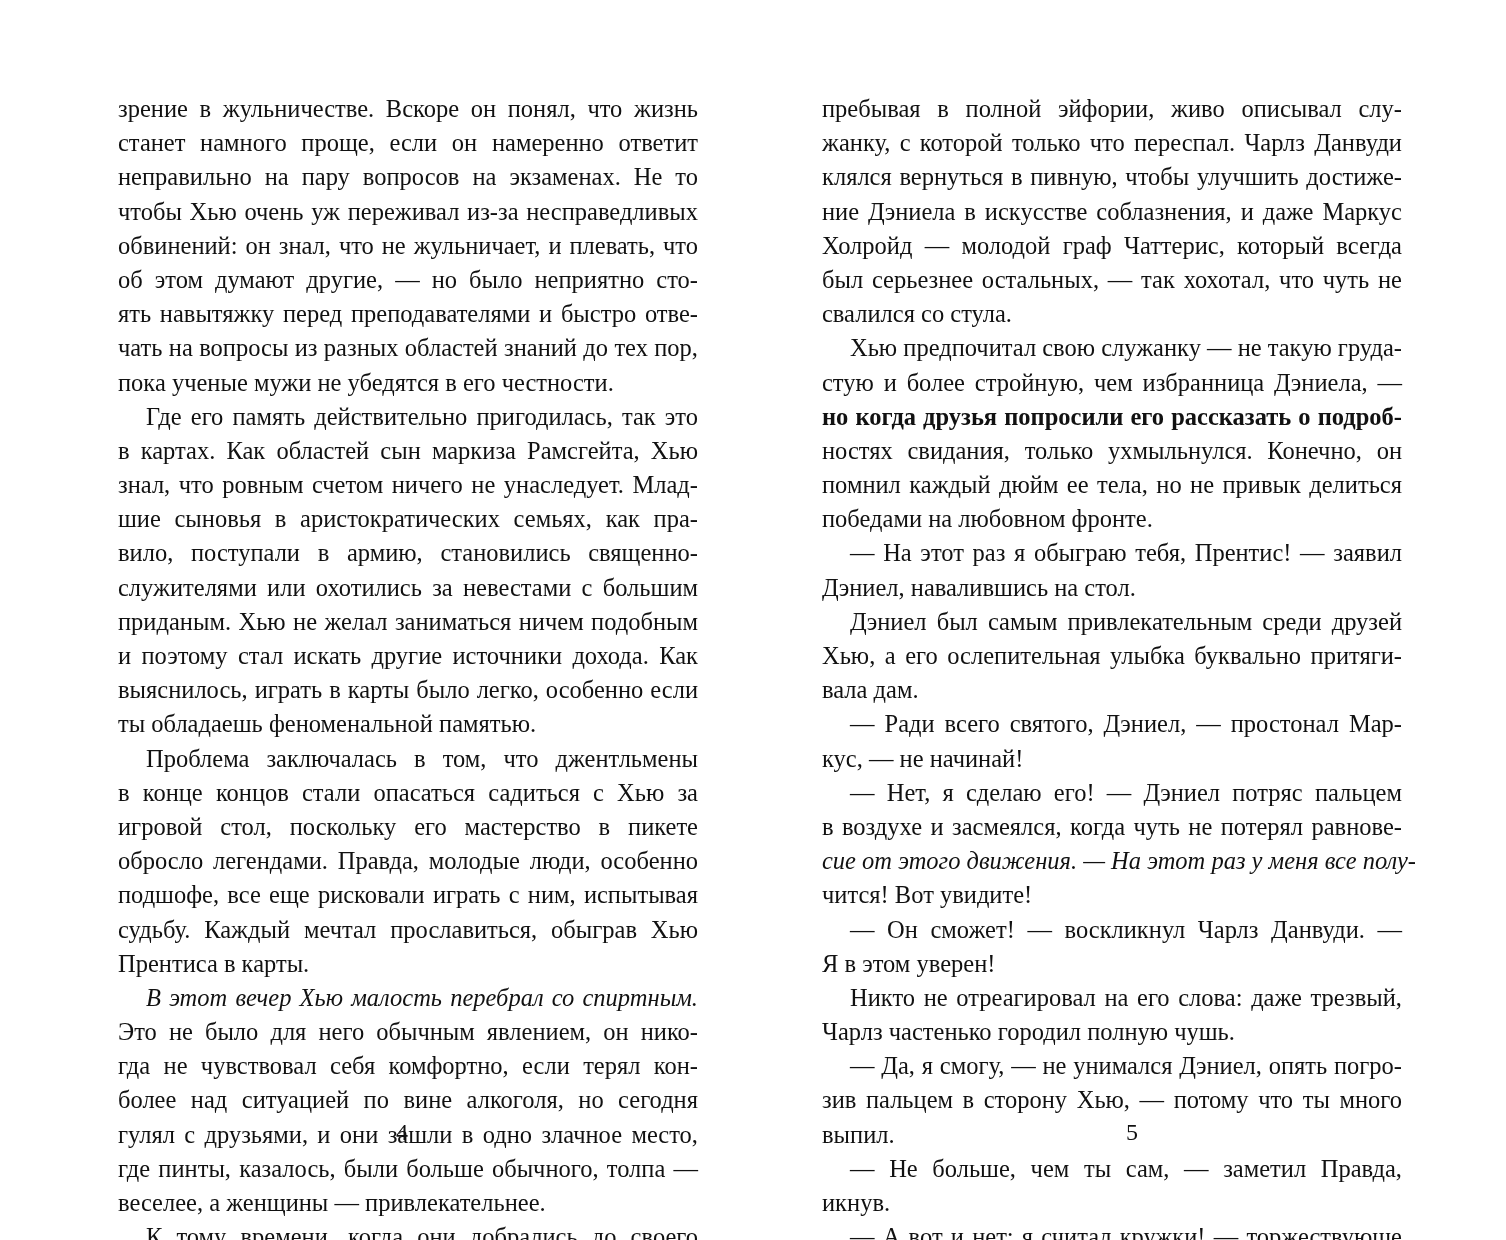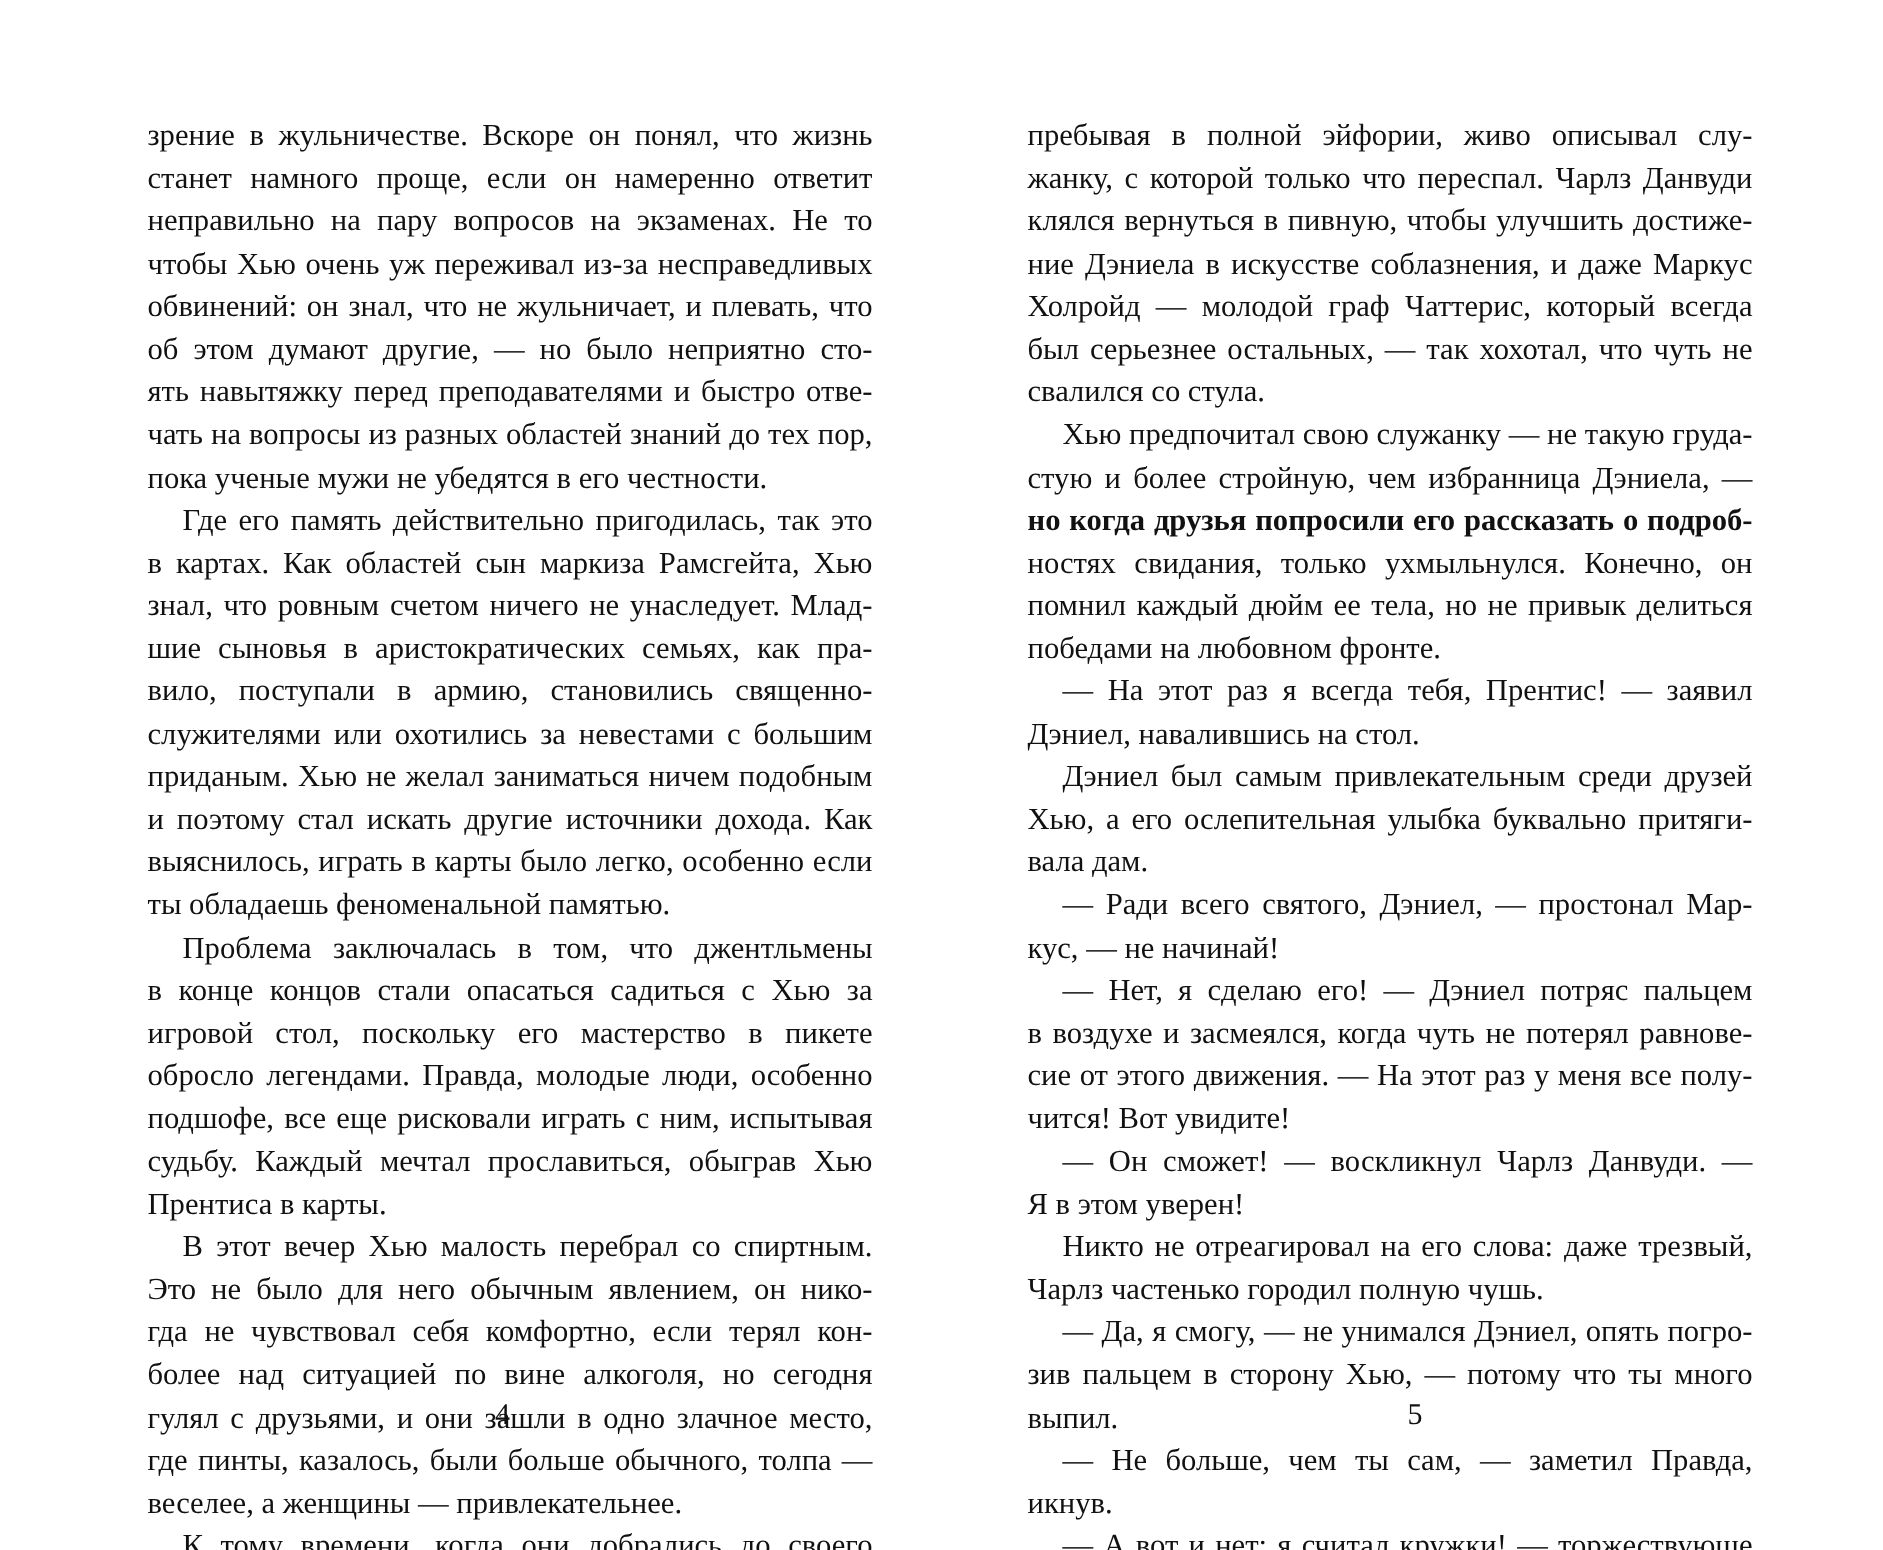--- a/index.html
+++ b/index.html
@@ -40,21 +40,21 @@
     <div class="line"><span style="white-space: nowrap;">и поэтому стал искать другие источники дохода. Как</span></div>
     <div class="line"><span style="white-space: nowrap;">выяснилось, играть в карты было легко, особенно если</span></div>
     <div class="line last">ты обладаешь феноменальной памятью.</div>
     <div class="line indent"><span style="white-space: nowrap;">Проблема заключалась в том, что джентльмены</span></div>
     <div class="line"><span style="white-space: nowrap;">в конце концов стали опасаться садиться с Хью за</span></div>
     <div class="line"><span style="white-space: nowrap;">игровой стол, поскольку его мастерство в пикете</span></div>
     <div class="line"><span style="white-space: nowrap;">обросло легендами. Правда, молодые люди, особенно</span></div>
     <div class="line"><span style="white-space: nowrap;">подшофе, все еще рисковали играть с ним, испытывая</span></div>
     <div class="line"><span style="white-space: nowrap;">судьбу. Каждый мечтал прославиться, обыграв Хью</span></div>
     <div class="line last">Прентиса в карты.</div>
-    <div class="line indent"><span style="white-space: nowrap;">В этот вечер Хью малость перебрал со спиртным.</span></div>
+    <div class="line indent"><span style="white-space: nowrap; font-style: italic;">В этот вечер Хью малость перебрал со спиртным.</span></div>
     <div class="line"><span style="white-space: nowrap;">Это не было для него обычным явлением, он нико-</span></div>
     <div class="line"><span style="white-space: nowrap;">гда не чувствовал себя комфортно, если терял кон-</span></div>
     <div class="line"><span style="white-space: nowrap;">более над ситуацией по вине алкоголя, но сегодня</span></div>
     <div class="line"><span style="white-space: nowrap;">гулял с друзьями, и они зашли в одно злачное место,</span></div>
     <div class="line"><span style="white-space: nowrap;">где пинты, казалось, были больше обычного, толпа —</span></div>
     <div class="line last">веселее, а женщины — привлекательнее.</div>
     <div class="line indent"><span style="white-space: nowrap;">К тому времени, когда они добрались до своего</span></div>
   </div>
 <div id="pagenum-left" class="pagenum">4</div>
 
@@ -65,30 +65,30 @@
     <div class="line"><span style="white-space: nowrap;">ние Дэниела в искусстве соблазнения, и даже Маркус</span></div>
     <div class="line"><span style="white-space: nowrap;">Холройд — молодой граф Чаттерис, который всегда</span></div>
     <div class="line"><span style="white-space: nowrap;">был серьезнее остальных, — так хохотал, что чуть не</span></div>
     <div class="line last">свалился со стула.</div>
     <div class="line indent"><span style="white-space: nowrap; letter-spacing: -0.00299202px;">Хью предпочитал свою служанку — не такую груда-</span></div>
     <div class="line"><span style="white-space: nowrap;">стую и более стройную, чем избранница Дэниела, —</span></div>
     <div class="line"><span style="white-space: nowrap; font-weight: bold;">но когда друзья попросили его рассказать о подроб-</span></div>
     <div class="line"><span style="white-space: nowrap; margin-top: 26px;">ностях свидания, только ухмыльнулся. Конечно, он</span></div>
     <div class="line"><span style="white-space: nowrap;">помнил каждый дюйм ее тела, но не привык делиться</span></div>
     <div class="line last">победами на любовном фронте.</div>
-    <div class="line indent"><span style="white-space: nowrap;">— На этот раз я всегда тебя, Прентис! — заявил</span></div>
+    <div class="line indent"><span style="white-space: nowrap;">— На этот раз я обыграю тебя, Прентис! — заявил</span></div>
     <div class="line last">Дэниел, навалившись на стол.</div>
     <div class="line indent"><span style="white-space: nowrap;">Дэниел был самым привлекательным среди друзей</span></div>
     <div class="line"><span style="white-space: nowrap;">Хью, а его ослепительная улыбка буквально притяги-</span></div>
     <div class="line last">вала дам.</div>
     <div class="line indent"><span style="white-space: nowrap;">— Ради всего святого, Дэниел, — простонал Мар-</span></div>
     <div class="line last">кус, — не начинай!</div>
     <div class="line indent"><span style="white-space: nowrap;">— Нет, я сделаю его! — Дэниел потряс пальцем</span></div>
     <div class="line"><span style="white-space: nowrap;">в воздухе и засмеялся, когда чуть не потерял равнове-</span></div>
-    <div class="line"><span style="white-space: nowrap;">сие от этого движения. — На этот раз у меня все полу-</span></div>
+    <div class="line"><span style="white-space: nowrap; font-style: italic;">сие от этого движения. — На этот раз у меня все полу-</span></div>
     <div class="line last">чится! Вот увидите!</div>
     <div class="line indent"><span style="white-space: nowrap;">— Он сможет! — воскликнул Чарлз Данвуди. —</span></div>
     <div class="line last">Я в этом уверен!</div>
     <div class="line indent"><span style="white-space: nowrap;">Никто не отреагировал на его слова: даже трезвый,</span></div>
     <div class="line last">Чарлз частенько городил полную чушь.</div>
     <div class="line indent"><span style="white-space: nowrap;">— Да, я смогу, — не унимался Дэниел, опять погро-</span></div>
     <div class="line"><span style="white-space: nowrap;">зив пальцем в сторону Хью, — потому что ты много</span></div>
     <div class="line last">выпил.</div>
     <div class="line indent"><span style="white-space: nowrap;">— Не больше, чем ты сам, — заметил Правда,</span></div>
     <div class="line last">икнув.</div>

